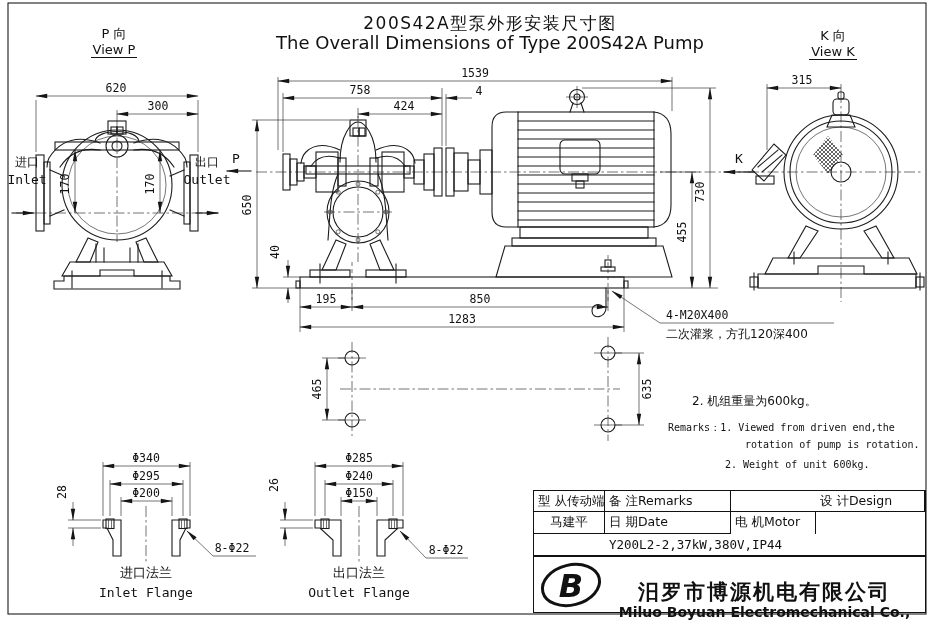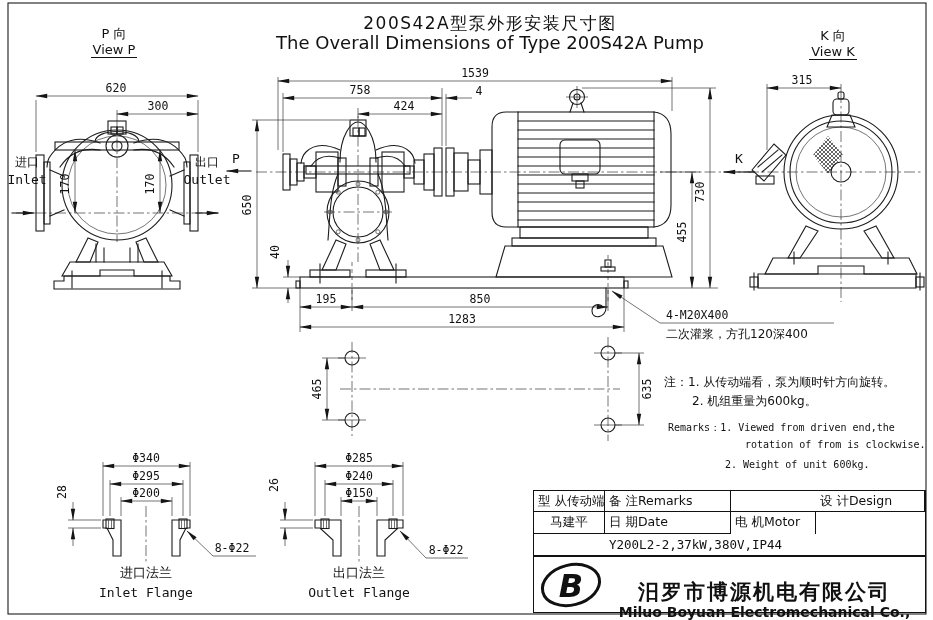--- a/index.html
+++ b/index.html
@@ -404,24 +404,23 @@
 
 <div class="abs viewlab" style="left:79px;top:26px;">
   <div>P 向</div>
   <div><span class="u">View P</span></div>
 </div>
 <div class="abs viewlab" style="left:798px;top:28px;">
   <div>K 向</div>
   <div><span class="u">View K</span></div>
 </div>
 
-<div class="abs note note-zh" style="left:664px;top:376px;">注：1. 从传动端看，泵为顺时针方向旋转。</div>
 <div class="abs note note-zh" style="left:692px;top:395px;">2. 机组重量为600kg。</div>
 <div class="abs note note-en" style="left:668px;top:421px;">Remarks：1. Viewed from driven end,the</div>
-<div class="abs note note-en" style="left:745px;top:439px;">rotation of from is  clockwise.</div>
+<div class="abs note note-en" style="left:745px;top:439px;">rotation of pump is  rotation.</div>
 <div class="abs note note-en" style="left:725px;top:459px;">2. Weight of unit 600kg.</div>
 
 <div class="abs tblock">
   <div class="tc">型 从传动端看</div>
   <div class="tc">备 注Remarks</div>
   <div class="tc noright"></div>
   <div class="tc">设 计Design</div>
   <div class="tc center">马建平</div>
   <div class="tc">日 期Date</div>
   <div class="tc nobottom">电 机Motor</div>

